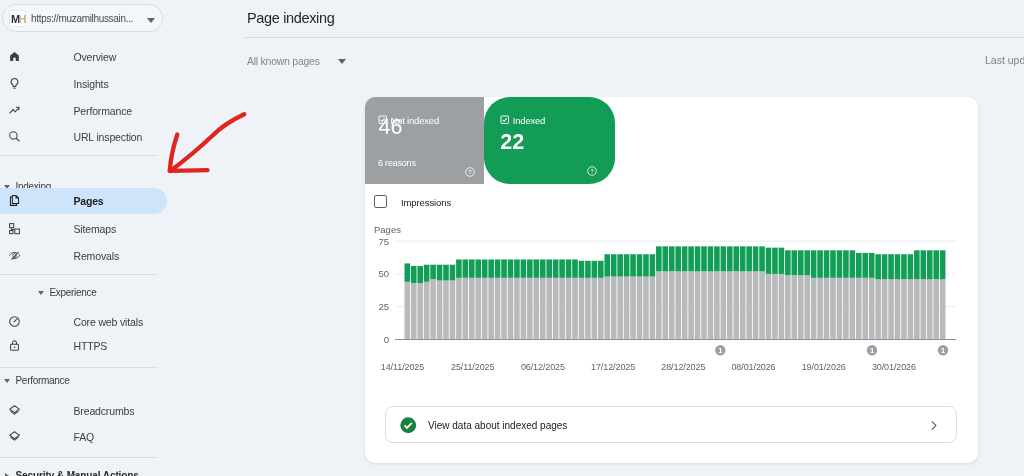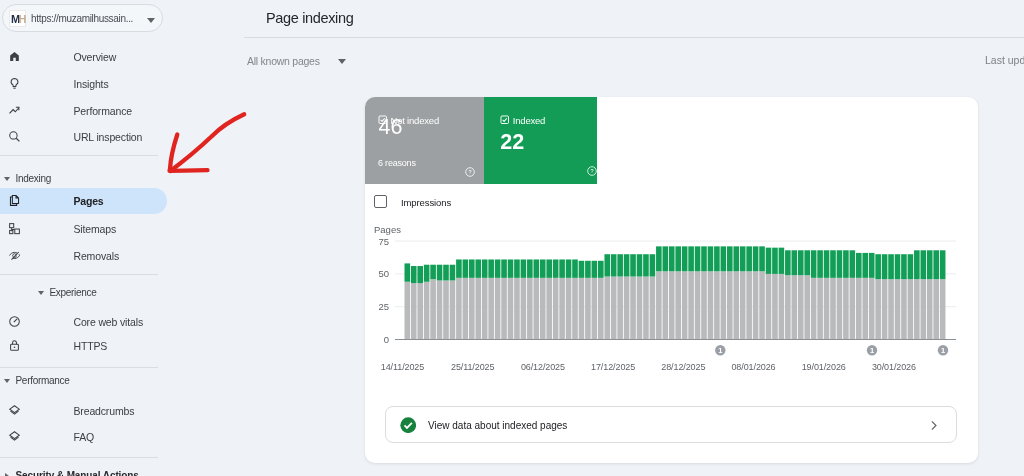--- a/index.html
+++ b/index.html
@@ -49,21 +49,21 @@
 <div class="navitem" style="top:124.2px;">
   <svg viewBox="0 0 24 24" fill="none" stroke="#3c4043" stroke-width="1.9">
       <circle cx="10" cy="10" r="6.8"></circle>
       <path d="M15.2 15.2 L21 21" stroke-width="2.2"></path>
     </svg>
   <span>URL inspection</span>
 </div>
 
 <div class="sdiv" style="top:155px;"></div>
 
-<div class="sechead" style="top:172px;text-align:center;">
+<div class="sechead" style="top:180px;text-align:center;">
     <i></i>
     <span>Indexing</span>
   </div>
 
 <div class="abs" style="left:0; top:187.5px; width:167px; height:26px; background:#cde4fb; border-radius:0 13px 13px 0;"></div>
 <div class="navitem" style="top:187.5px;">
   <svg viewBox="0 0 24 24" fill="none" stroke="#202124" stroke-width="1.9">
       <path d="M8 5.5 V2.8 H14.8 L19.5 7.5 V17.5 H8 Z M14.8 2.8 V7.5 H19.5"></path>
       <path d="M8 5.5 H4.5 V21 H16 V17.5"></path>
     </svg>
@@ -130,42 +130,42 @@
     </svg>
   <span>FAQ</span>
 </div>
 
 <div class="sdiv" style="top:457px;"></div>
 <div class="sechead" style="top:469px;">
   <i style="transform:rotate(-90deg);"></i>
   <span style="font-size:10px; font-weight:700; letter-spacing:-0.1px; color:#27292c;">Security &amp; Manual Actions</span>
 </div>
 
-<div class="abs" style="left:247px; top:10px; font-size:14.5px; letter-spacing:-0.35px; color:#25282b;margin-left:19px;">Page indexing</div>
+<div class="abs" style="left:247px; top:10px; font-size:14.5px; letter-spacing:-0.35px; color:#25282b;">Page indexing</div>
 <div class="abs" style="left:244px; top:37px; width:780px; height:1px; background:#d8dbdf;"></div>
 <div class="abs" style="left:247px; top:54.5px; font-size:10.5px; letter-spacing:-0.25px; color:#82878d;">All known pages</div>
 <div class="abs" style="left:337.5px; top:59px; width:0; height:0; border-left:4.7px solid transparent; border-right:4.7px solid transparent; border-top:5.2px solid #5f6368;"></div>
 <div class="abs" style="left:985px; top:54px; font-size:10.5px; color:#7d8288; white-space:nowrap;">Last upd</div>
 
 <div class="abs" style="left:365px; top:97px; width:613px; height:365.5px; background:#ffffff; border-radius:10px; box-shadow:0 1px 3px rgba(60,64,67,.13);"></div>
 
 <div class="abs" style="left:365px; top:97px; width:119px; height:86.5px; background:#9da0a2; border-radius:10px 0 0 0;">
   <svg class="abs" style="left:13px; top:18px;" width="9.5" height="9.5" viewBox="0 0 24 24" fill="none" stroke="#fff" stroke-width="2.4">
       <rect x="2.5" y="2.5" width="19" height="19" rx="2.5"></rect>
       <path d="M6.7 12.6 L10.3 16.2 L17.3 8.2" stroke-width="2.7"></path>
     </svg>
   <span class="abs" style="left:25.5px; top:17.5px; font-size:9.5px; letter-spacing:-0.2px; color:#fff;">Not indexed</span>
   <div class="abs" style="left:13.5px; top:20px; font-size:21.5px; line-height:1; color:#fff;">46</div>
   <div class="abs" style="left:13px; top:60.5px; font-size:9px; letter-spacing:-0.2px; color:#fff;">6 reasons</div>
   <svg class="abs" style="left:100px; top:70px;" width="10" height="10" viewBox="0 0 20 20">
       <circle cx="10" cy="10" r="8.6" fill="none" stroke="#fff" stroke-width="1.6"></circle>
       <text x="10" y="14" font-size="11" fill="#fff" text-anchor="middle" font-family="Liberation Sans">?</text>
     </svg>
 </div>
-<div class="abs" style="left:484px; top:97px; width:113px; height:86.5px; background:#129c55;">
+<div class="abs" style="left:484px; top:97px; width:131px; height:86.5px; background:#129c55;border-radius:26px;">
   <svg class="abs" style="left:16.2px; top:18px;" width="9.5" height="9.5" viewBox="0 0 24 24" fill="none" stroke="#fff" stroke-width="2.4">
       <rect x="2.5" y="2.5" width="19" height="19" rx="2.5"></rect>
       <path d="M6.7 12.6 L10.3 16.2 L17.3 8.2" stroke-width="2.7"></path>
     </svg>
   <span class="abs" style="left:28.8px; top:17.5px; font-size:9.5px; letter-spacing:-0.2px; color:#fff;">Indexed</span>
   <div class="abs" style="left:16.2px; top:34.5px; font-size:21.5px; line-height:1; color:#fff;font-weight:bold;">22</div>
   <svg class="abs" style="left:102.9px; top:68.6px;" width="10" height="10" viewBox="0 0 20 20">
       <circle cx="10" cy="10" r="8.6" fill="none" stroke="#fff" stroke-width="1.6"></circle>
       <text x="10" y="14" font-size="11" fill="#fff" text-anchor="middle" font-family="Liberation Sans">?</text>
     </svg>

